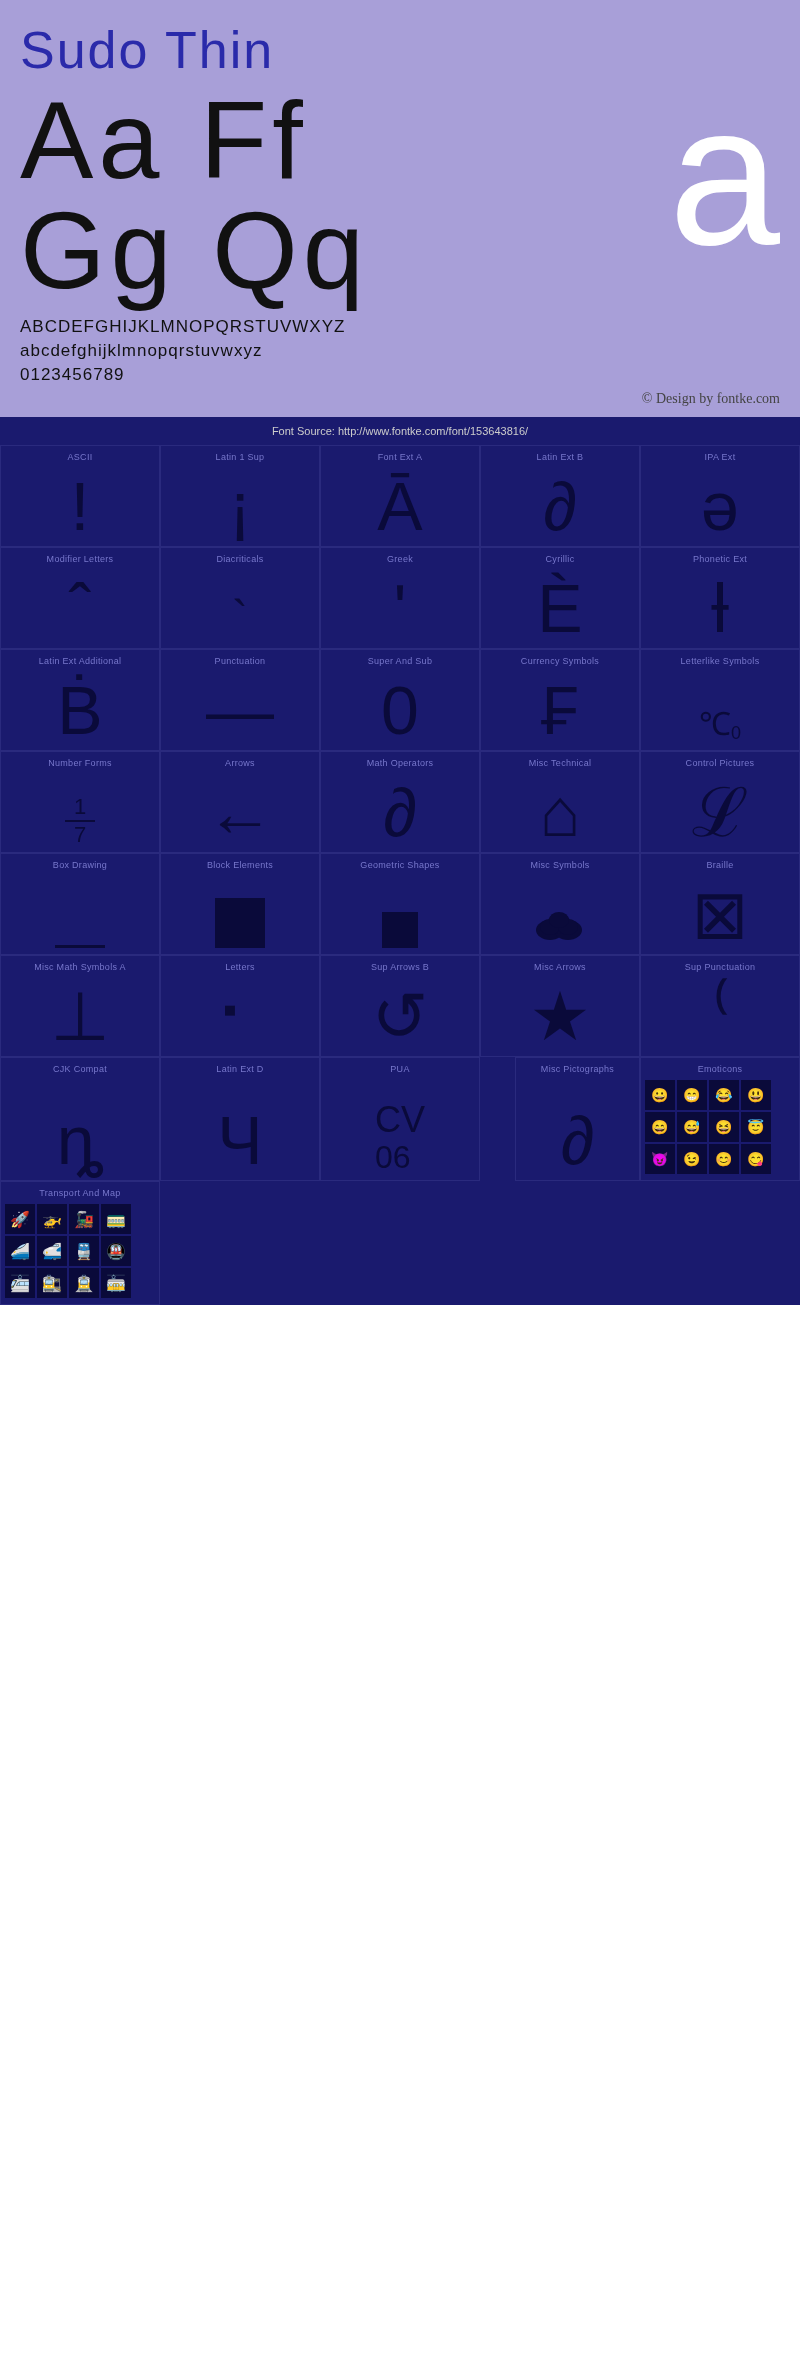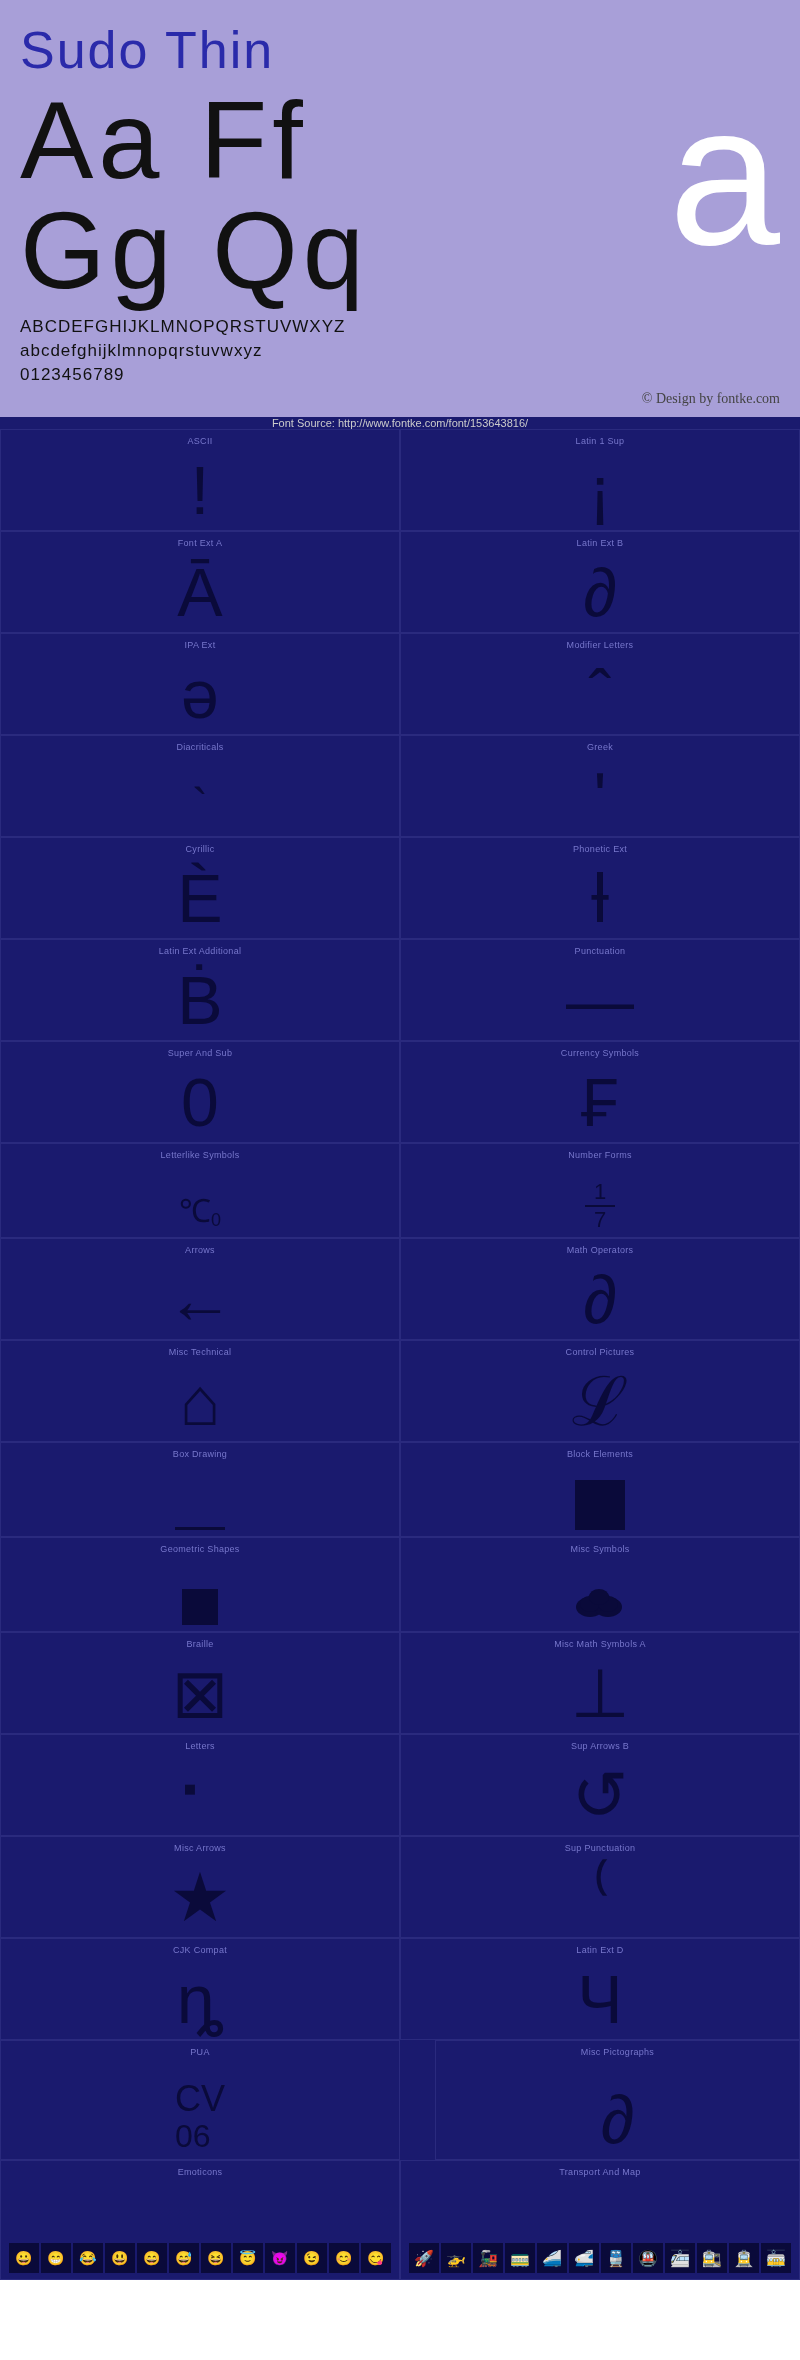--- a/index.html
+++ b/index.html
@@ -68,28 +68,28 @@
       margin-top: 5px;
       font-family: Liberation Serif, serif;
     }
 
     
     .source-bar {
       background: #1a1a6e;
       color: #ccc;
       font-size: 11px;
       text-align: center;
-      padding: 0;
+      padding: 8px;
     }
 
     
     .glyph-grid {
       background: #1a1a6e;
       display: grid;
-      grid-template-columns: repeat(2, 1fr);
+      grid-template-columns: repeat(5, 1fr);
     }
     .glyph-cell {
       border: 1px solid #2a2a7e;
       display: flex;
       flex-direction: column;
       align-items: center;
       justify-content: flex-end;
       padding: 8px 4px 6px 4px;
       min-height: 95px;
       position: relative;

